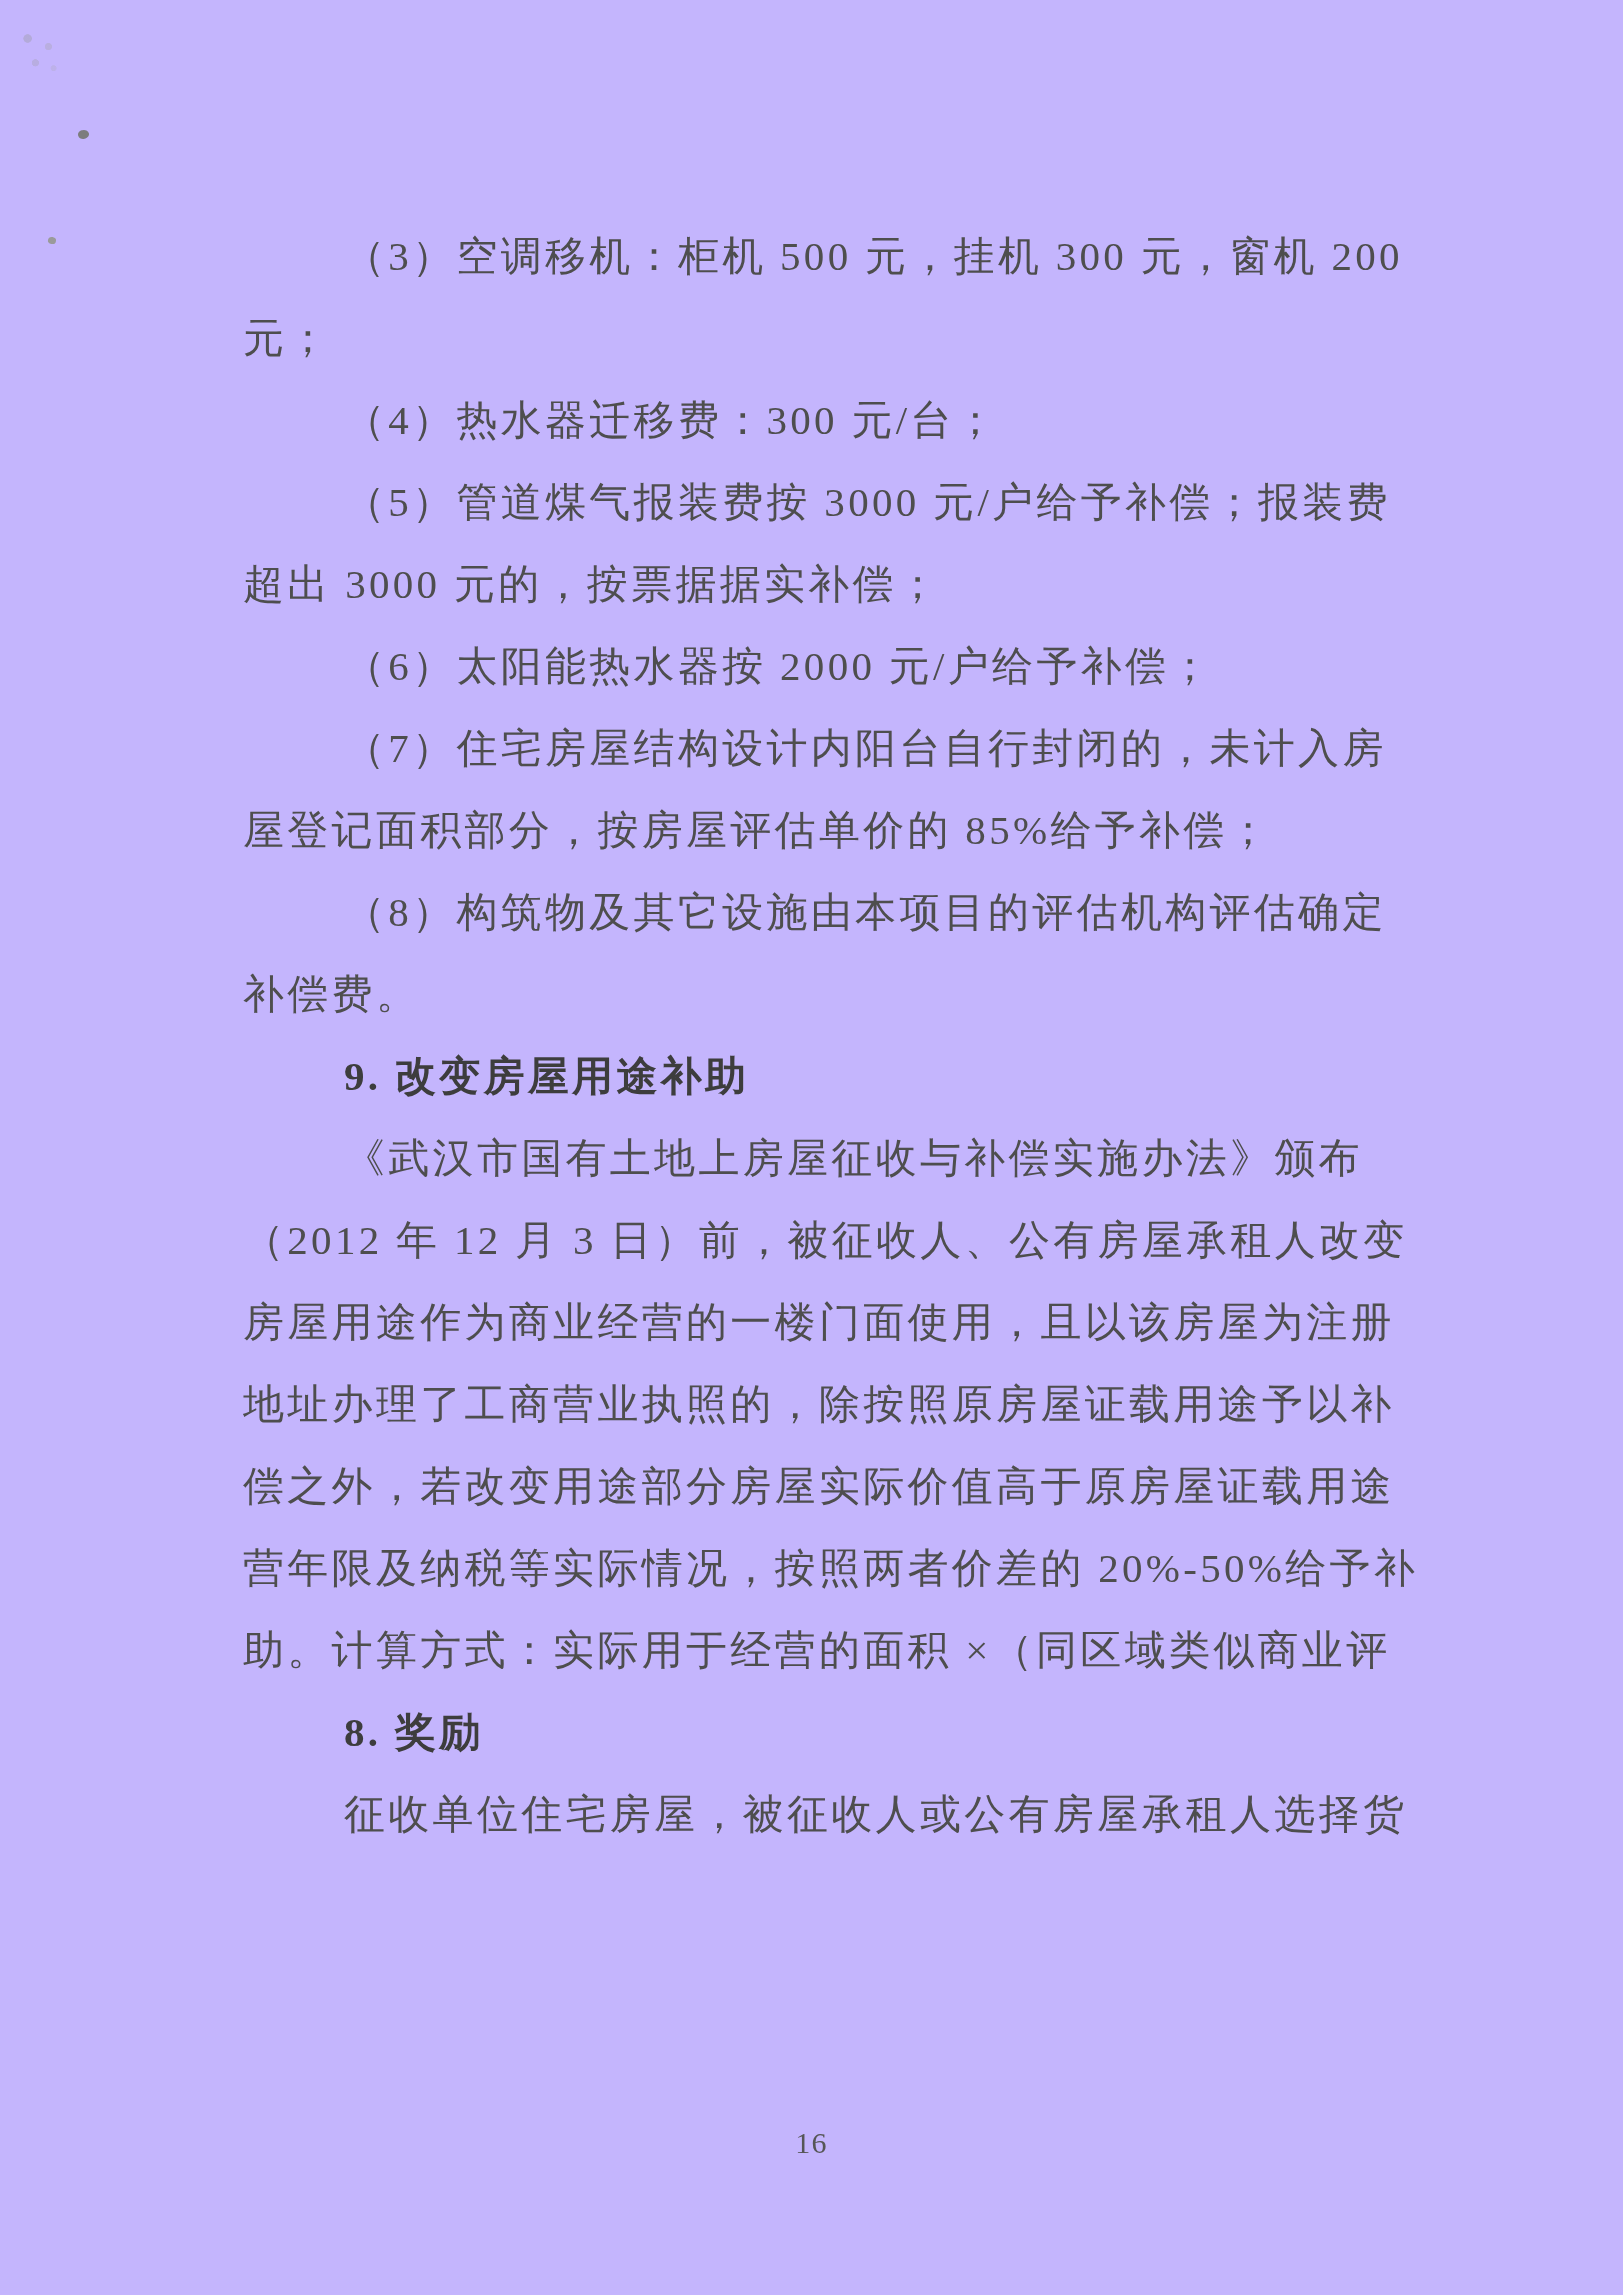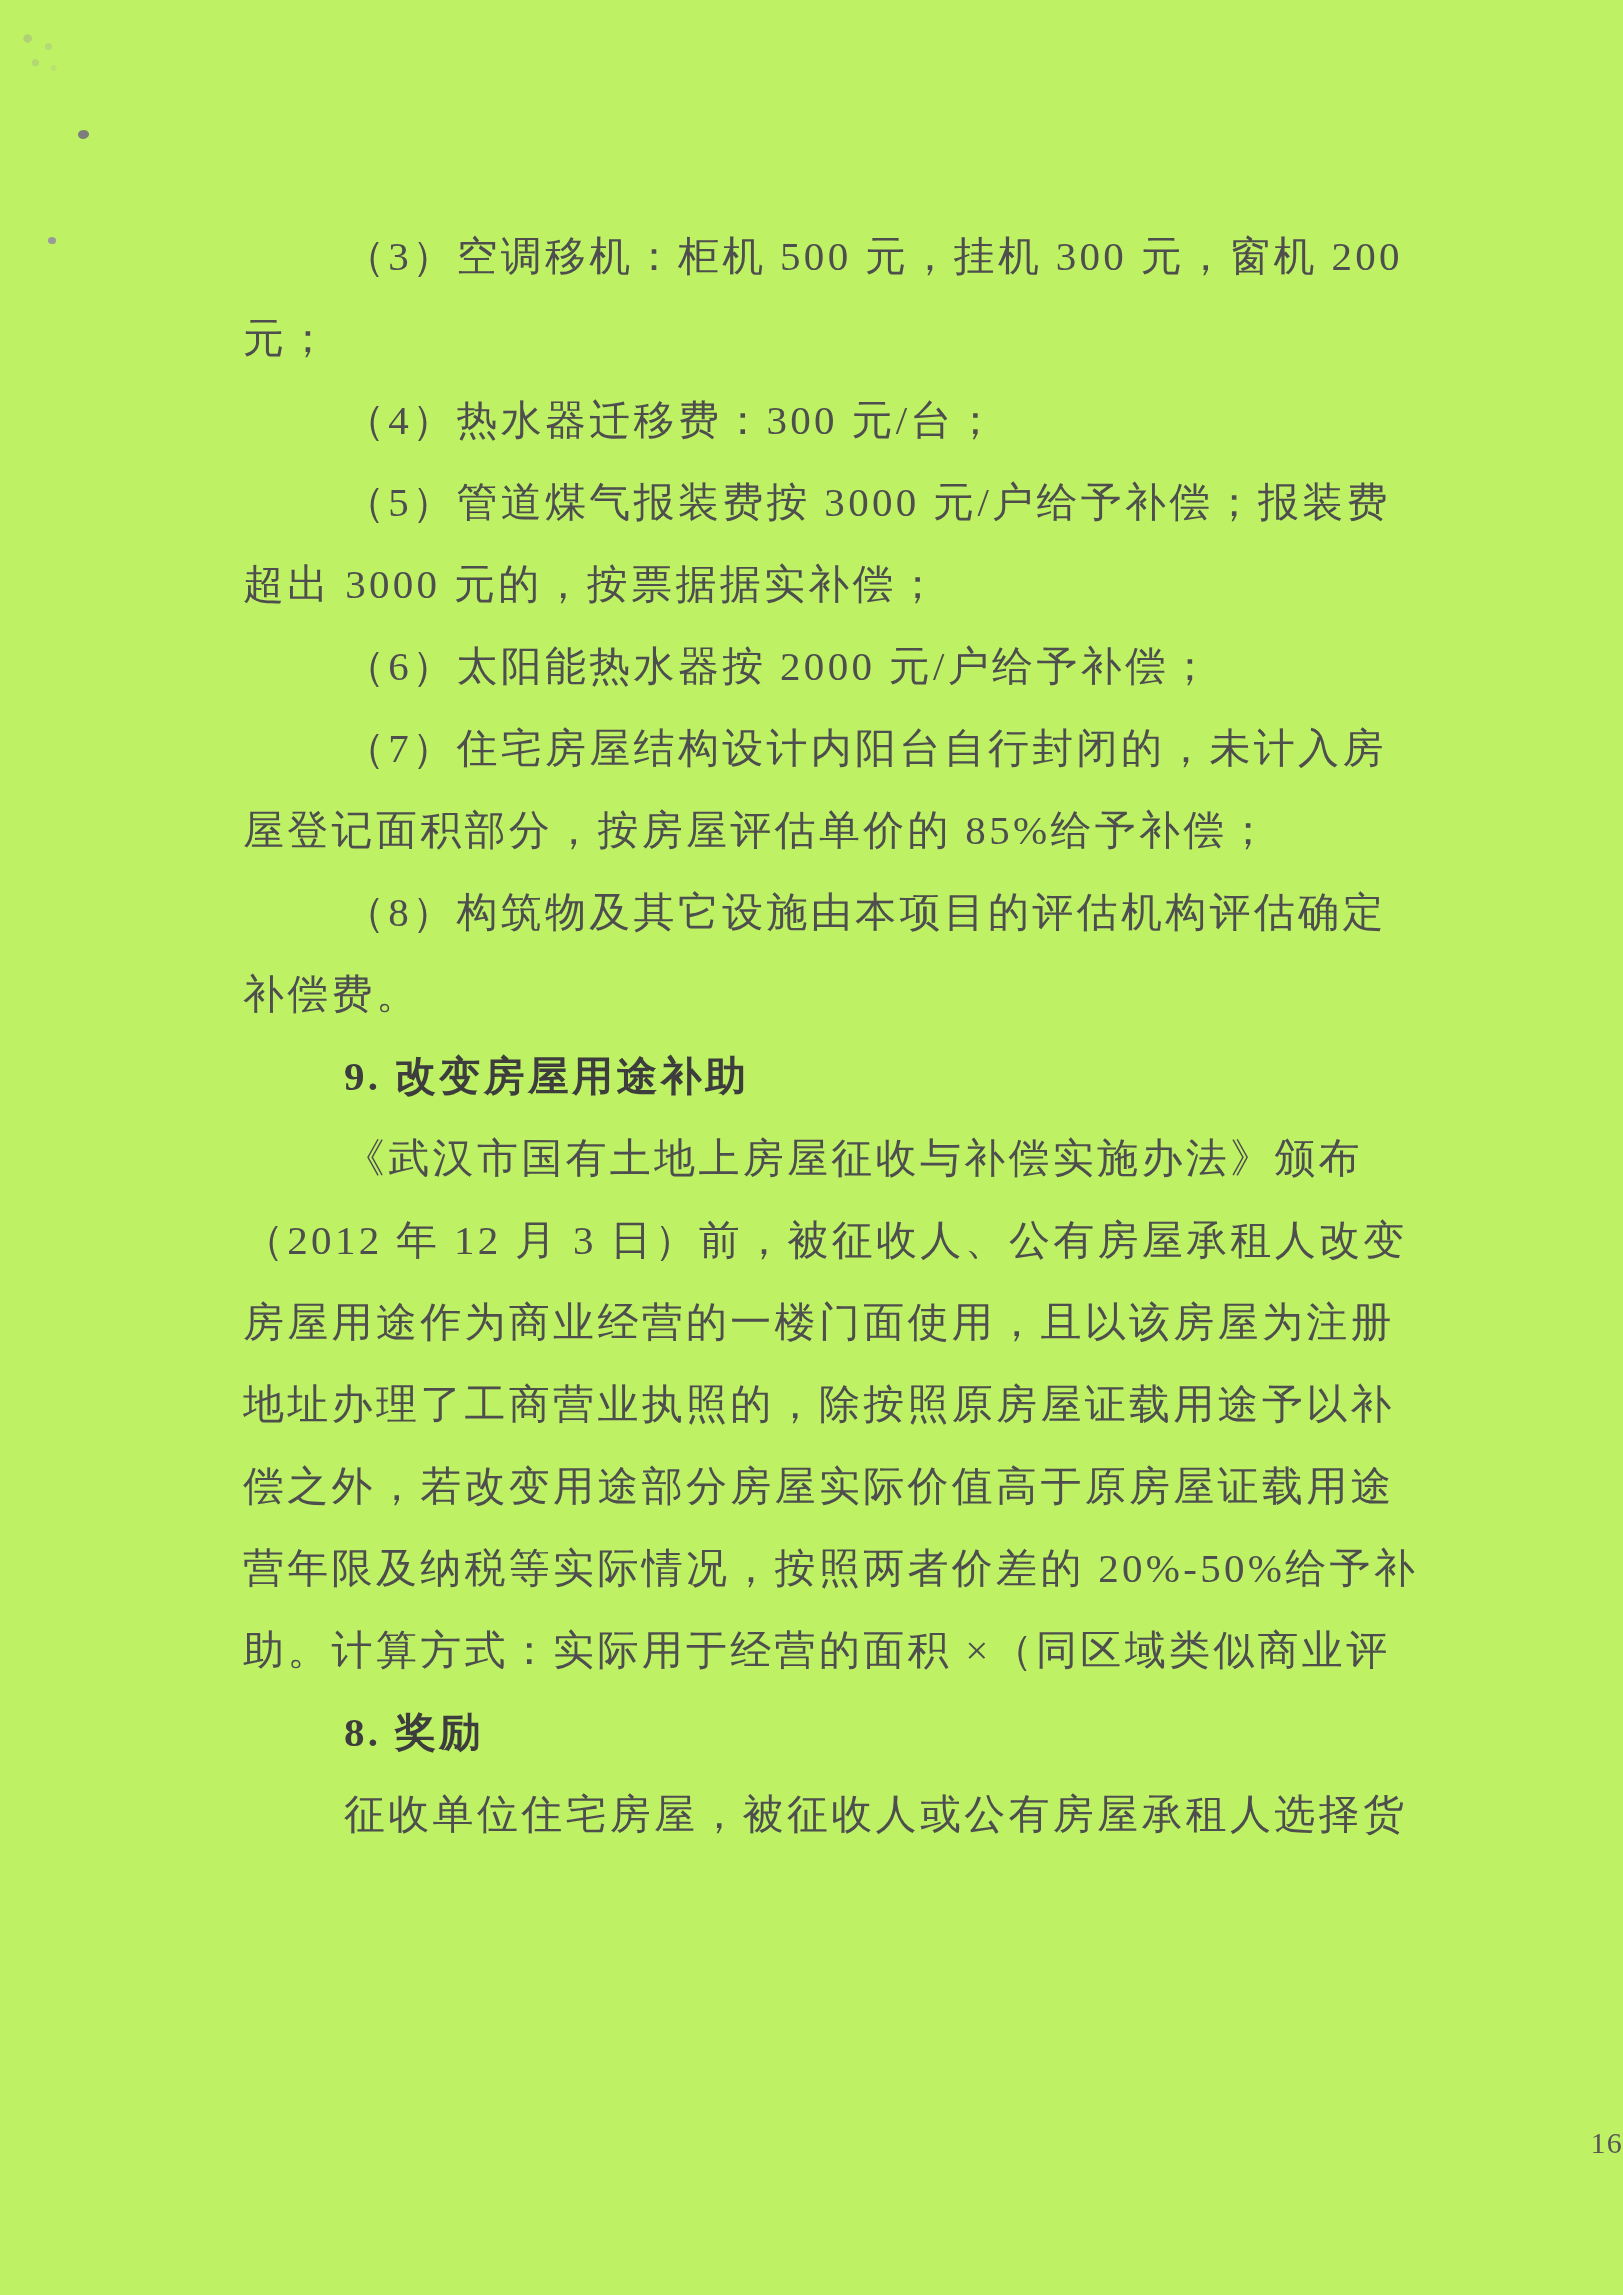--- a/index.html
+++ b/index.html
@@ -8,21 +8,21 @@
   }
   body {
     width: 1623px;
     height: 2295px;
     background: #f4f4f2;
   }
   .page {
     position: relative;
     width: 1623px;
     height: 2295px;
-    background: #bef264;
+    background: #c4b5fd;
     overflow: hidden;
     font-family: "Liberation Serif", serif;
   }
   .content {
     position: absolute;
     left: 243px;
     top: 215px;
     width: 1152px;
   }
   .line {
@@ -38,21 +38,21 @@
   }
   .line.heading {
     font-weight: bold;
     color: #3d3d3d;
   }
   .page-number {
     position: absolute;
     top: 2126px;
     left: 0;
     width: 100%;
-    text-align: right;
+    text-align: center;
     font-size: 30px;
     letter-spacing: 1.3px;
     color: #565656;
   }
   
   .smudge {
     position: absolute;
     border-radius: 50%;
     pointer-events: none;
   }

